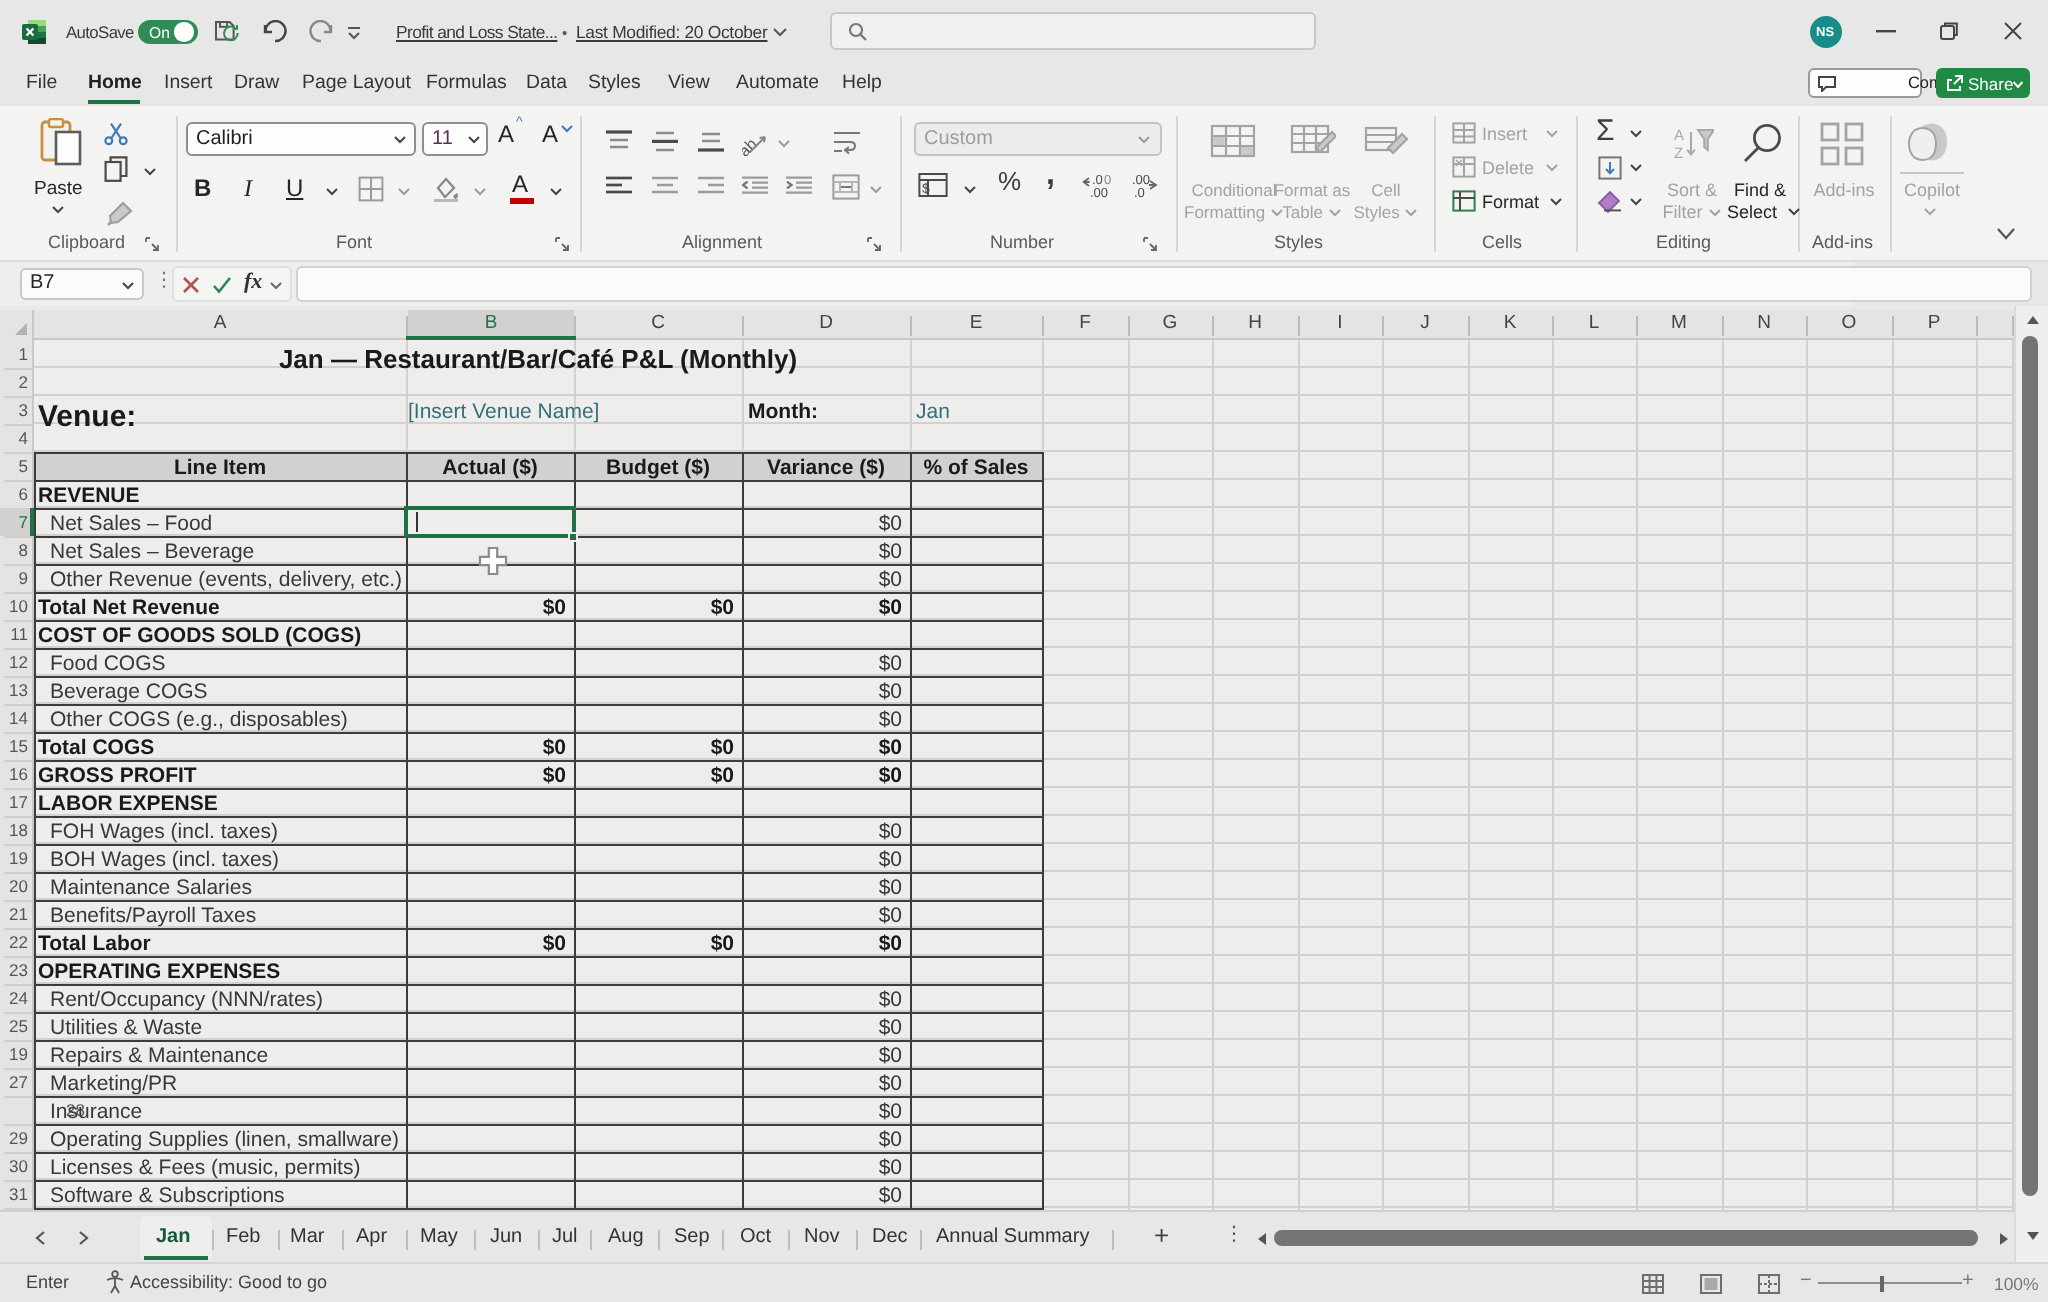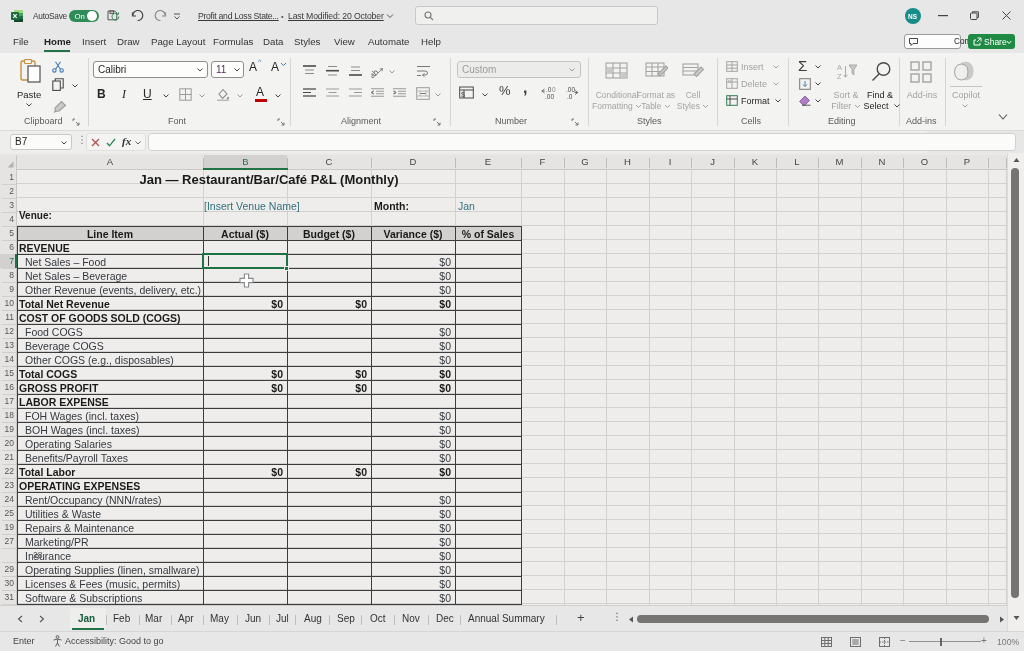--- a/index.html
+++ b/index.html
@@ -599,21 +599,21 @@
 <div class="abs" style="left:17px;top:437px;width:505px;height:1px;background:#3c3c3c;"></div>
 <div class="abs" style="left:17px;top:451px;width:505px;height:1px;background:#3c3c3c;"></div>
 <div class="abs" style="left:17px;top:73px;width:1px;height:378px;background:#3c3c3c;"></div>
 <div class="abs" style="left:203px;top:73px;width:1px;height:378px;background:#3c3c3c;"></div>
 <div class="abs" style="left:287px;top:73px;width:1px;height:378px;background:#3c3c3c;"></div>
 <div class="abs" style="left:371px;top:73px;width:1px;height:378px;background:#3c3c3c;"></div>
 <div class="abs" style="left:455px;top:73px;width:1px;height:378px;background:#3c3c3c;"></div>
 <div class="abs" style="left:521px;top:73px;width:1px;height:378px;background:#3c3c3c;"></div>
 <div class="abs" style="left:17px;top:18.5px;width:504px;text-align:center;font-size:13px;font-weight:bold;color:#1a1a1a;">Jan — Restaurant/Bar/Café P&amp;L (Monthly)</div>
 <div class="abs" style="left:19px;top:245px;"></div>
-<div class="abs" style="left:19px;top:57px;font-size:10px;font-weight:bold;color:#1a1a1a;">Venue:</div>
+<div class="abs" style="left:19px;top:47px;font-size:15px;font-weight:bold;color:#1a1a1a;">Venue:</div>
 <div class="abs" style="left:204px;top:47px;font-size:10.5px;color:#33707c;">[Insert Venue Name]</div>
 <div class="abs" style="left:374px;top:47px;font-size:10.5px;font-weight:bold;color:#1a1a1a;">Month:</div>
 <div class="abs" style="left:458px;top:47px;font-size:10.5px;color:#33707c;">Jan</div>
 <div class="abs" style="left:17px;top:75px;width:186px;text-align:center;font-size:10.5px;font-weight:bold;color:#1a1a1a;">Line Item</div>
 <div class="abs" style="left:203px;top:75px;width:84px;text-align:center;font-size:10.5px;font-weight:bold;color:#1a1a1a;">Actual ($)</div>
 <div class="abs" style="left:287px;top:75px;width:84px;text-align:center;font-size:10.5px;font-weight:bold;color:#1a1a1a;">Budget ($)</div>
 <div class="abs" style="left:371px;top:75px;width:84px;text-align:center;font-size:10.5px;font-weight:bold;color:#1a1a1a;">Variance ($)</div>
 <div class="abs" style="left:455px;top:75px;width:66px;text-align:center;font-size:10.5px;font-weight:bold;color:#1a1a1a;">% of Sales</div>
 <div class="abs" style="left:19px;top:89px;font-size:10.5px;font-weight:bold;color:#1a1a1a;white-space:pre;">REVENUE</div>
 <div class="abs" style="left:25px;top:103px;font-size:10.5px;color:#35393f;white-space:pre;">Net Sales – Food</div>
@@ -639,21 +639,21 @@
 <div class="abs" style="left:371px;top:215px;width:80px;text-align:right;font-size:10.5px;font-weight:bold;color:#1a1a1a;">$0</div>
 <div class="abs" style="left:19px;top:229px;font-size:10.5px;font-weight:bold;color:#1a1a1a;white-space:pre;">GROSS PROFIT</div>
 <div class="abs" style="left:203px;top:229px;width:80px;text-align:right;font-size:10.5px;font-weight:bold;color:#1a1a1a;">$0</div>
 <div class="abs" style="left:287px;top:229px;width:80px;text-align:right;font-size:10.5px;font-weight:bold;color:#1a1a1a;">$0</div>
 <div class="abs" style="left:371px;top:229px;width:80px;text-align:right;font-size:10.5px;font-weight:bold;color:#1a1a1a;">$0</div>
 <div class="abs" style="left:19px;top:243px;font-size:10.5px;font-weight:bold;color:#1a1a1a;white-space:pre;">LABOR EXPENSE</div>
 <div class="abs" style="left:25px;top:257px;font-size:10.5px;color:#35393f;white-space:pre;">FOH Wages (incl. taxes)</div>
 <div class="abs" style="left:371px;top:257px;width:80px;text-align:right;font-size:10.5px;color:#35393f;">$0</div>
 <div class="abs" style="left:25px;top:271px;font-size:10.5px;color:#35393f;white-space:pre;">BOH Wages (incl. taxes)</div>
 <div class="abs" style="left:371px;top:271px;width:80px;text-align:right;font-size:10.5px;color:#35393f;">$0</div>
-<div class="abs" style="left:25px;top:285px;font-size:10.5px;color:#35393f;white-space:pre;">Operating Salaries</div>
+<div class="abs" style="left:25px;top:285px;font-size:10.5px;color:#35393f;white-space:pre;">Maintenance Salaries</div>
 <div class="abs" style="left:371px;top:285px;width:80px;text-align:right;font-size:10.5px;color:#35393f;">$0</div>
 <div class="abs" style="left:25px;top:299px;font-size:10.5px;color:#35393f;white-space:pre;">Benefits/Payroll Taxes</div>
 <div class="abs" style="left:371px;top:299px;width:80px;text-align:right;font-size:10.5px;color:#35393f;">$0</div>
 <div class="abs" style="left:19px;top:313px;font-size:10.5px;font-weight:bold;color:#1a1a1a;white-space:pre;">Total Labor</div>
 <div class="abs" style="left:203px;top:313px;width:80px;text-align:right;font-size:10.5px;font-weight:bold;color:#1a1a1a;">$0</div>
 <div class="abs" style="left:287px;top:313px;width:80px;text-align:right;font-size:10.5px;font-weight:bold;color:#1a1a1a;">$0</div>
 <div class="abs" style="left:371px;top:313px;width:80px;text-align:right;font-size:10.5px;font-weight:bold;color:#1a1a1a;">$0</div>
 <div class="abs" style="left:19px;top:327px;font-size:10.5px;font-weight:bold;color:#1a1a1a;white-space:pre;">OPERATING EXPENSES</div>
 <div class="abs" style="left:25px;top:341px;font-size:10.5px;color:#35393f;white-space:pre;">Rent/Occupancy (NNN/rates)</div>
 <div class="abs" style="left:371px;top:341px;width:80px;text-align:right;font-size:10.5px;color:#35393f;">$0</div>

